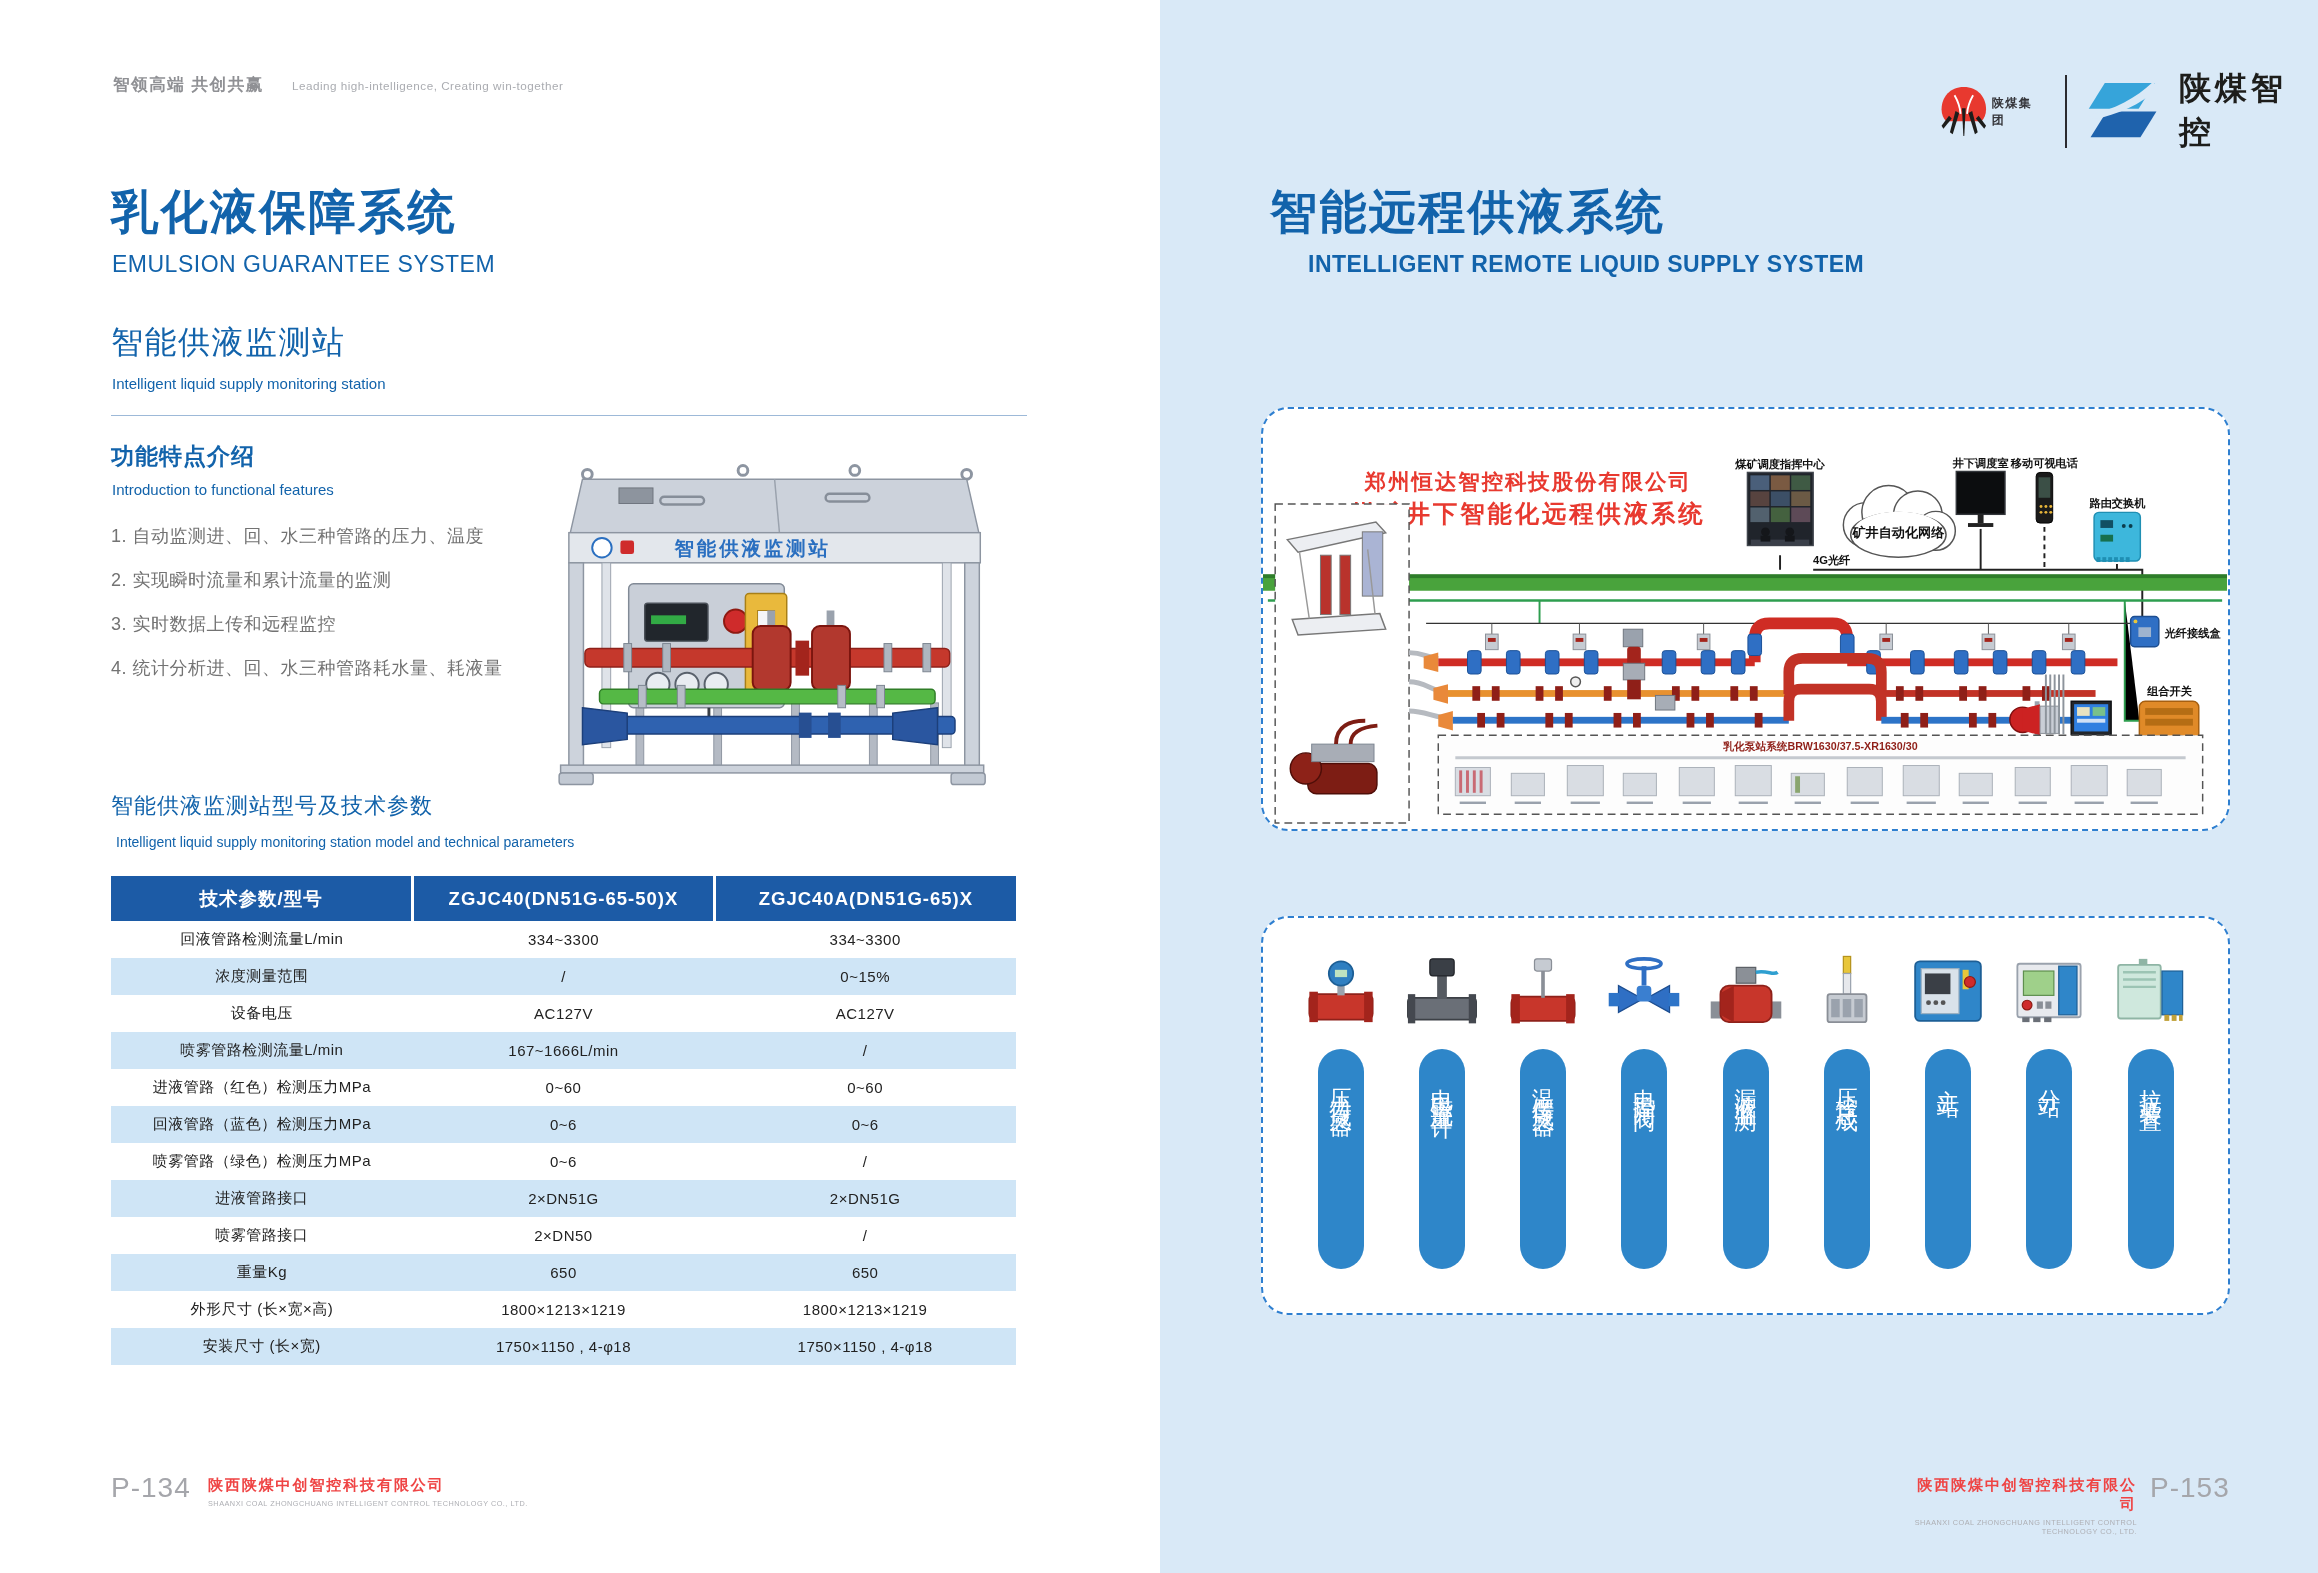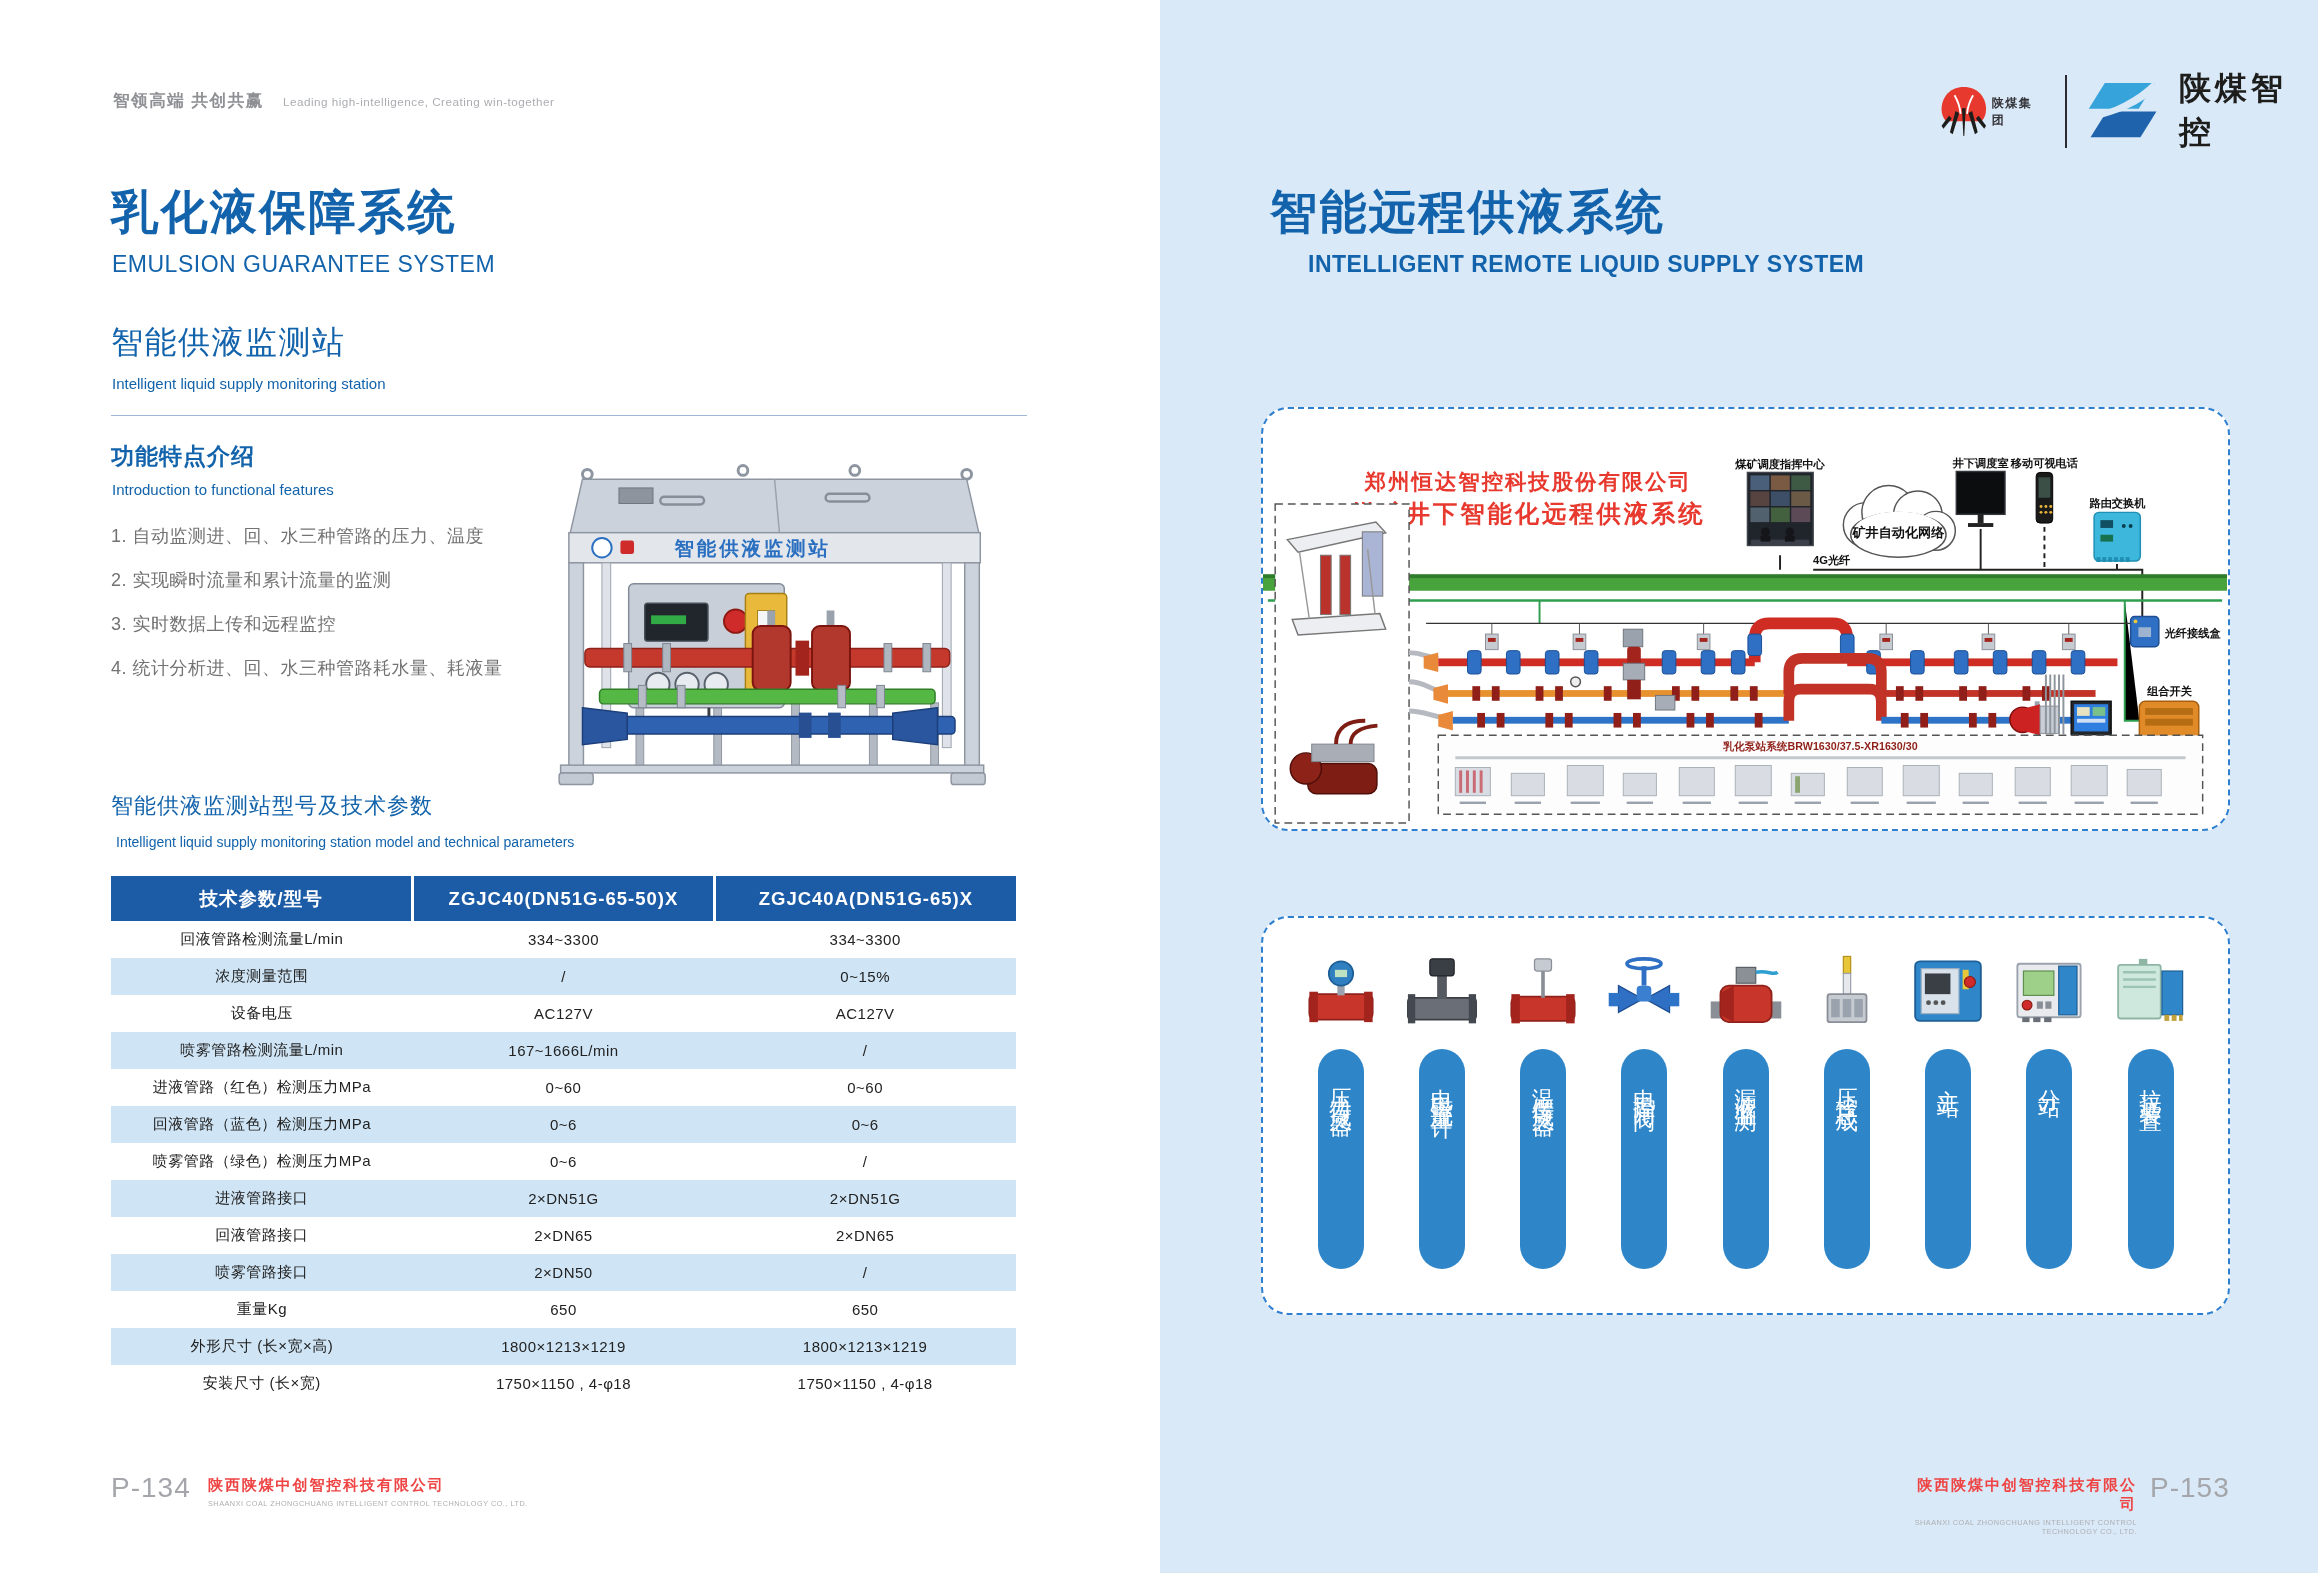--- a/index.html
+++ b/index.html
@@ -2,21 +2,21 @@
 <html style="font-size:7.8px"><head>
 <meta charset="utf-8">
 <style>
   html,body{margin:0;padding:0;background:#e8e8e8;}
   .sheet{position:relative;width:2319px;height:1574px;background:#ffffff;overflow:hidden;
          font-family:"Liberation Sans","DejaVu Sans",sans-serif;color:#222;}
   .abs{position:absolute;}
   .right-bg{left:1160px;top:0;width:1159px;height:1574px;background:#d9e9f7;}
 
   
-  .tagline{left:113px;top:74px;display:flex;align-items:baseline;gap:19px;margin-top:16px;}
+  .tagline{left:113px;top:74px;display:flex;align-items:baseline;gap:28px;}
   .tagline-zh{font-size:16.6px;font-weight:700;color:#8f9094;letter-spacing:1.5px;}
   .tagline-en{font-size:11.7px;color:#aaacb1;letter-spacing:0.5px;}
 
   
   .main-title{font-size:47px;font-weight:800;color:#1263ab;letter-spacing:2.4px;}
   .main-title-en{font-size:23px;color:#1263ab;letter-spacing:0.5px;}
   .section-title{font-size:32px;color:#1263ab;letter-spacing:1.5px;}
   .section-title-en{font-size:15px;color:#1263ab;}
   .rule{height:1px;background:#9db9d8;}
   .block-title{font-size:23px;font-weight:700;color:#1263ab;letter-spacing:1px;}
@@ -203,25 +203,20 @@
           </tr>
           <tr>
             <td>喷雾管路（绿色）检测压力MPa</td>
             <td>0~6</td>
             <td>/</td>
           </tr>
           <tr>
             <td>进液管路接口</td>
             <td>2×DN51G</td>
             <td>2×DN51G</td>
-          </tr>
-          <tr>
-            <td>回液管路接口</td>
-            <td>2×DN65</td>
-            <td>2×DN65</td>
           </tr>
           <tr>
             <td>喷雾管路接口</td>
             <td>2×DN50</td>
             <td>/</td>
           </tr>
           <tr>
             <td>重量Kg</td>
             <td>650</td>
             <td>650</td>

